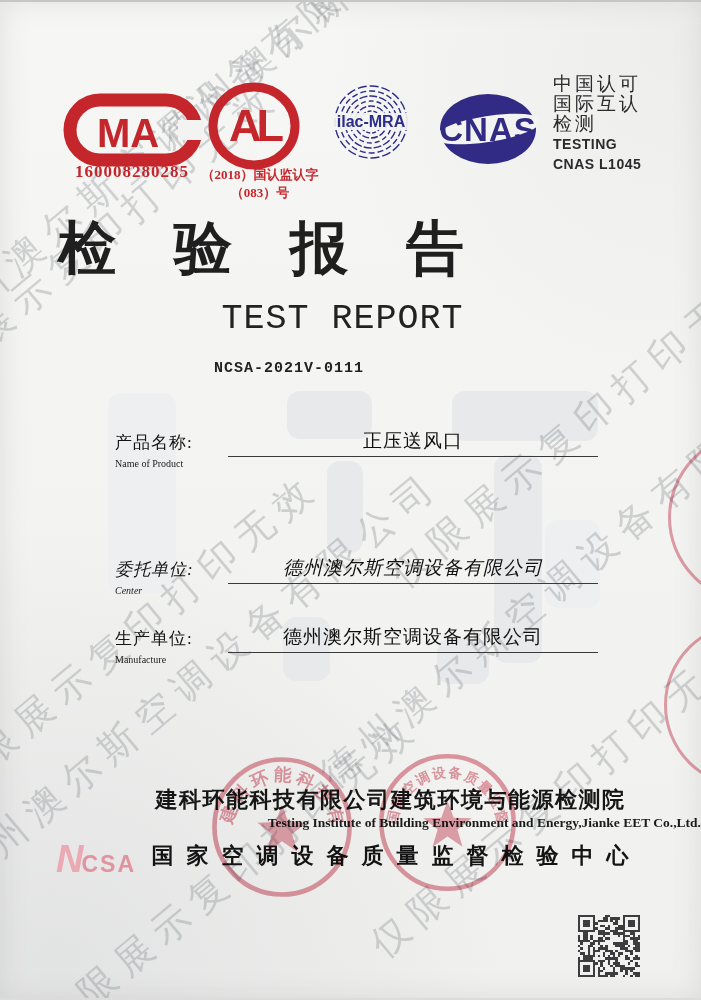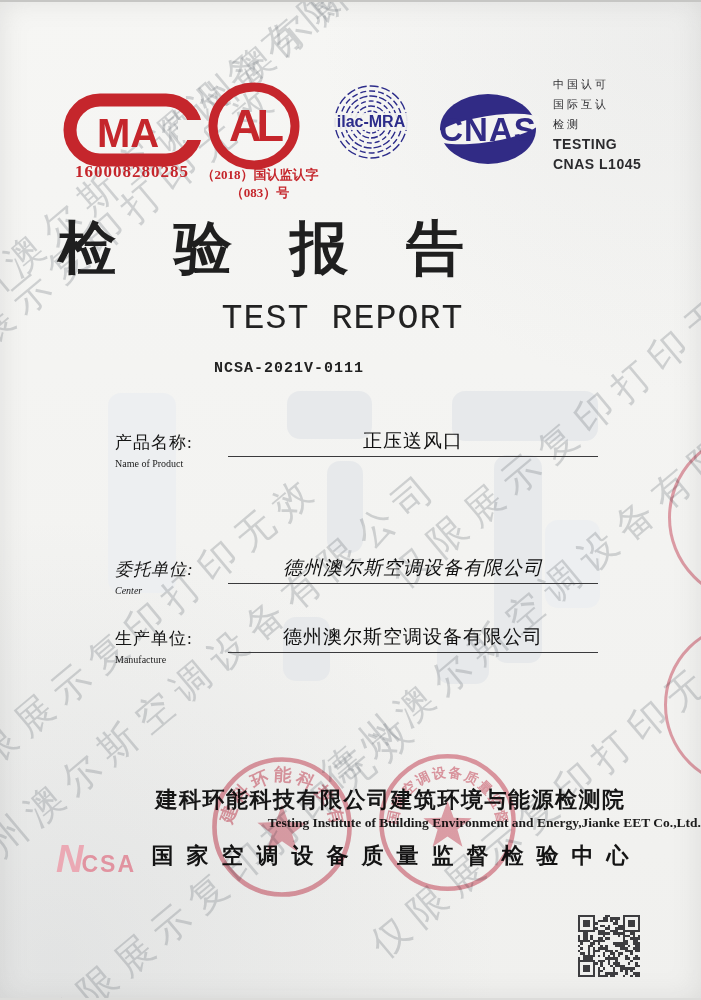--- a/index.html
+++ b/index.html
@@ -24,21 +24,21 @@
       color:rgba(128,133,139,.33);transform:rotate(-40deg);transform-origin:0 0;
       font-family:"Liberation Sans",sans-serif;font-weight:500;pointer-events:none;}
 
   .content{position:absolute;inset:0;z-index:3;}
 
   
   .logo{position:absolute;}
   .redtxt{position:absolute;color:#c5262c;font-weight:bold;text-align:center;
           font-family:"Liberation Serif",serif;}
   .accred{position:absolute;left:553px;top:74px;line-height:20px;color:#2b2b2e;}
-  .accred .cn{font-size:11px;letter-spacing:3px;}
+  .accred .cn{font-size:19px;letter-spacing:3px;}
   .accred .en{font-size:14px;font-weight:bold;font-family:Liberation Sans, sans-serif;letter-spacing:.5px;}
 
   
   .title-cn{position:absolute;left:0;top:210px;width:701px;text-align:left;
             font-size:58px;font-weight:bold;letter-spacing:58px;text-indent:58px;color:#1f1f1f;}
   .title-en{position:absolute;left:0;top:299px;width:685px;text-align:center;
             font-family:"Liberation Mono",monospace;font-size:35px;color:#222;letter-spacing:1px;}
   .report-no{position:absolute;left:0;top:360px;width:578px;text-align:center;
              font-family:"Liberation Mono",monospace;font-size:15px;font-weight:bold;color:#222;letter-spacing:1px;}
 

